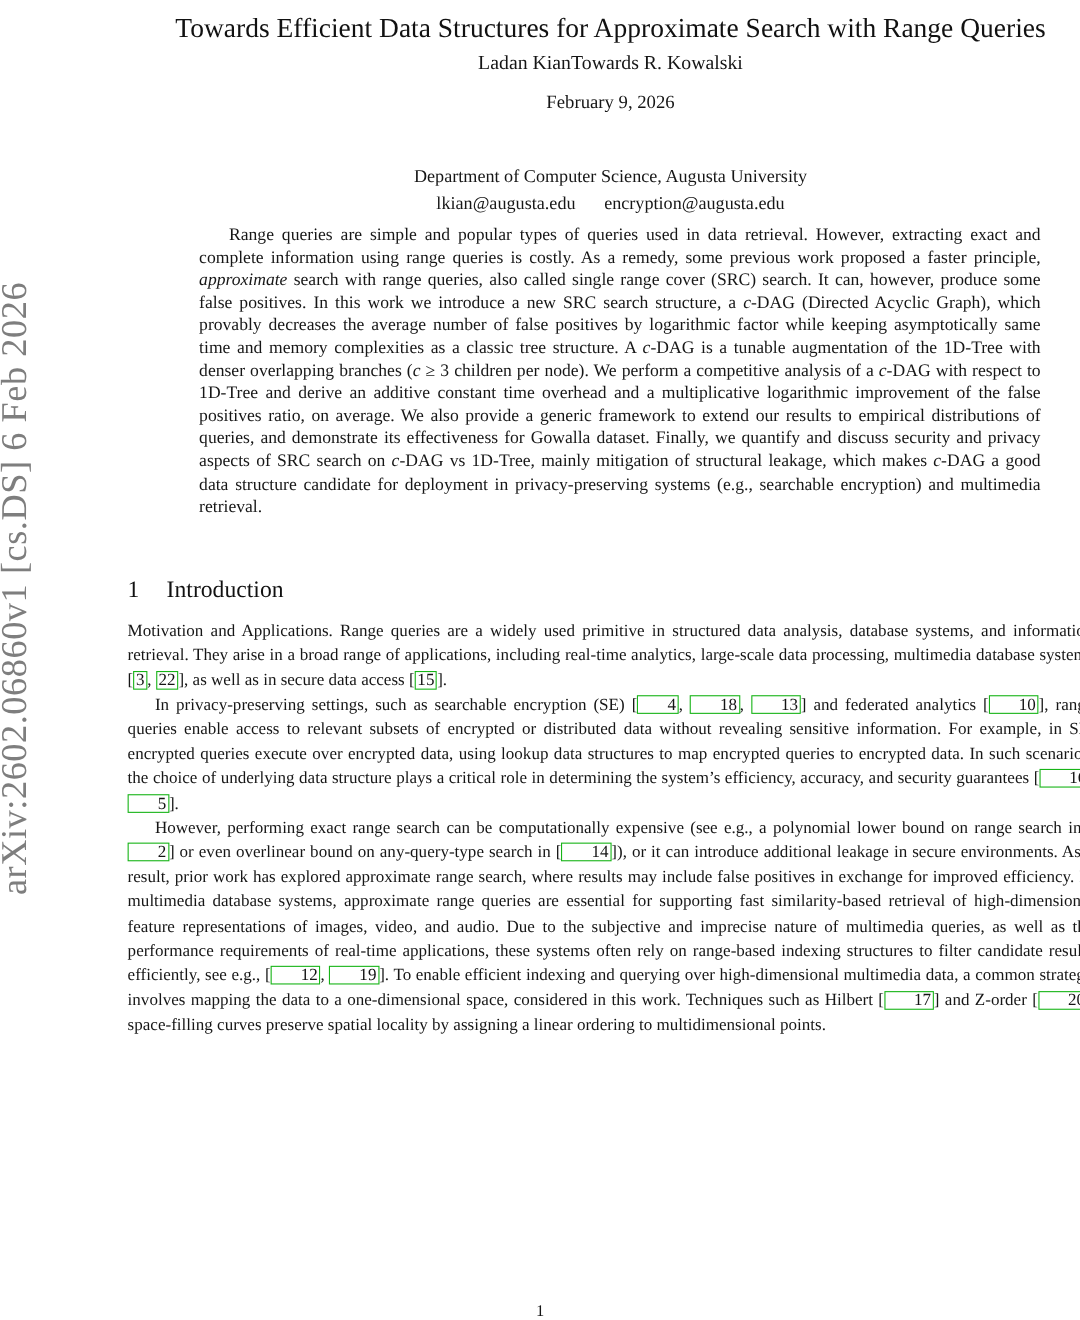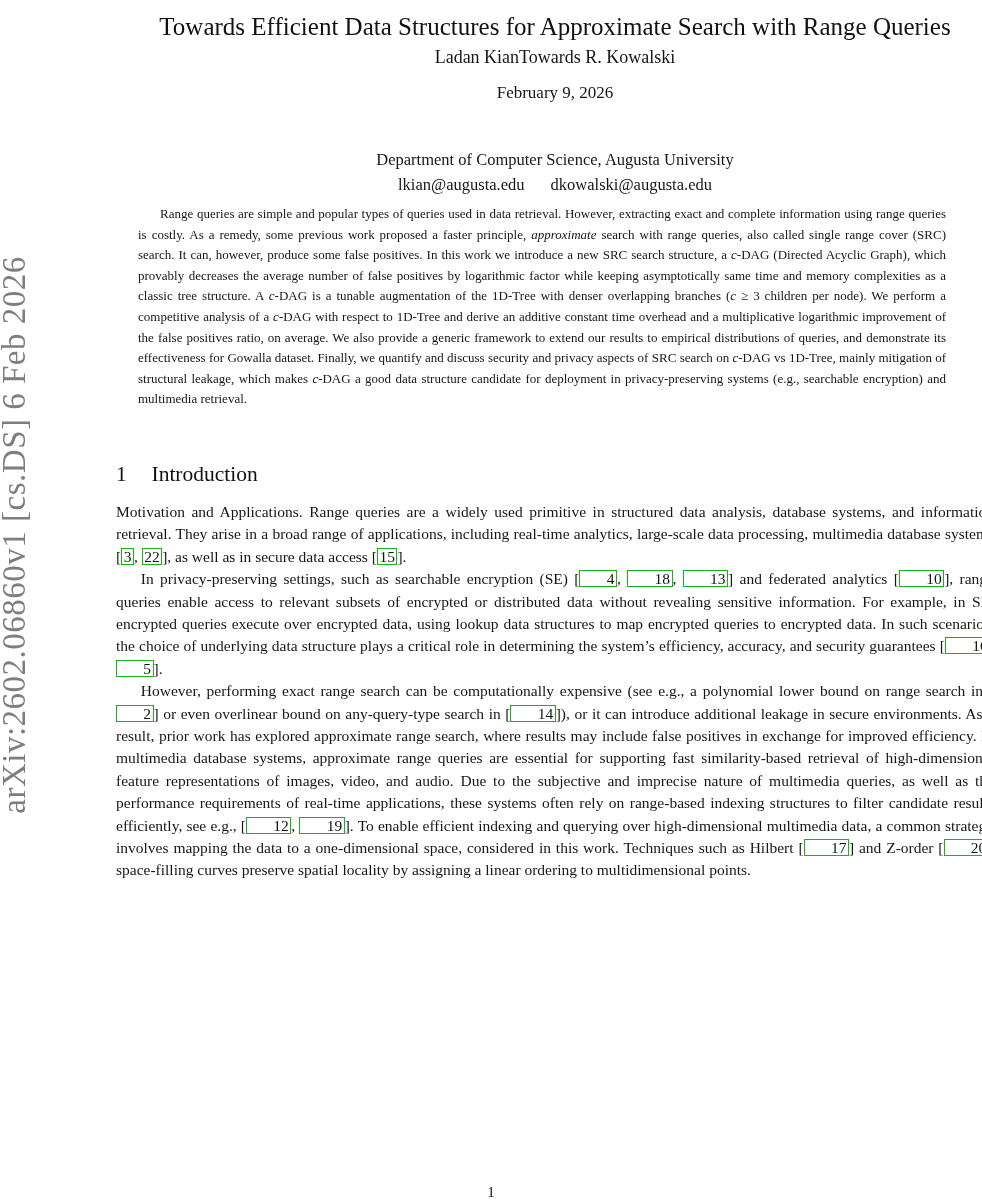--- a/index.html
+++ b/index.html
@@ -65,22 +65,22 @@
     gap: 26px;
     font-size: 16.5px;
   }
   .abstract-heading {
     margin-top: 25px;
     text-align: center;
     font-size: 15.5px;
     font-weight: bold;
   }
   .abstract-text {
-    margin: 9px 48px 0 22px;
-    font-size: 13px;
+    margin: 9px 48px 0 65px;
+    font-size: 16px;
     line-height: 20.6px;
     text-align: justify;
     text-indent: 1.7em;
   }
   .section-heading {
     margin: 52px 0 0 0;
     font-size: 21.5px;
     font-weight: normal;
     color: #111;
   }
@@ -139,21 +139,21 @@
       <span>Ladan Kian</span>
       <span>Towards R. Kowalski</span>
     </div>
 
     <div class="date">February 9, 2026</div>
 
     <div class="affiliation">Department of Computer Science, Augusta University</div>
 
     <div class="emails">
       <span>lkian@augusta.edu</span>
-      <span>dkowalski@augusta.edu</span>
+      <span>encryption@augusta.edu</span>
     </div>
 
 
     <p class="abstract-text">Range queries are simple and popular types of queries used in data retrieval. However, extracting exact and complete information using range queries is costly. As a remedy, some previous work proposed a faster principle, <em>approximate</em> search with range queries, also called single range cover (SRC) search. It can, however, produce some false positives. In this work we introduce a new SRC search structure, a <em>c</em>-DAG (Directed Acyclic Graph), which provably decreases the average number of false positives by logarithmic factor while keeping asymptotically same time and memory complexities as a classic tree structure. A <em>c</em>-DAG is a tunable augmentation of the 1D-Tree with denser overlapping branches (<em>c</em> ≥ 3 children per node). We perform a competitive analysis of a <em>c</em>-DAG with respect to 1D-Tree and derive an additive constant time overhead and a multiplicative logarithmic improvement of the false positives ratio, on average. We also provide a generic framework to extend our results to empirical distributions of queries, and demonstrate its effectiveness for Gowalla dataset. Finally, we quantify and discuss security and privacy aspects of SRC search on <em>c</em>-DAG vs 1D-Tree, mainly mitigation of structural leakage, which makes <em>c</em>-DAG a good data structure candidate for deployment in privacy-preserving systems (e.g., searchable encryption) and multimedia retrieval.</p>
 
     <h2 class="section-heading">
       <span class="section-number">1</span><span>Introduction</span>
     </h2>
 
     <p class="body-par noindent"><strong class="lead">Motivation and Applications.</strong>  Range queries are a widely used primitive in structured data analysis, database systems, and information retrieval. They arise in a broad range of applications, including real-time analytics, large-scale data processing, multimedia database systems [<span class="cite">3</span>, <span class="cite">22</span>], as well as in secure data access [<span class="cite">15</span>].</p>

